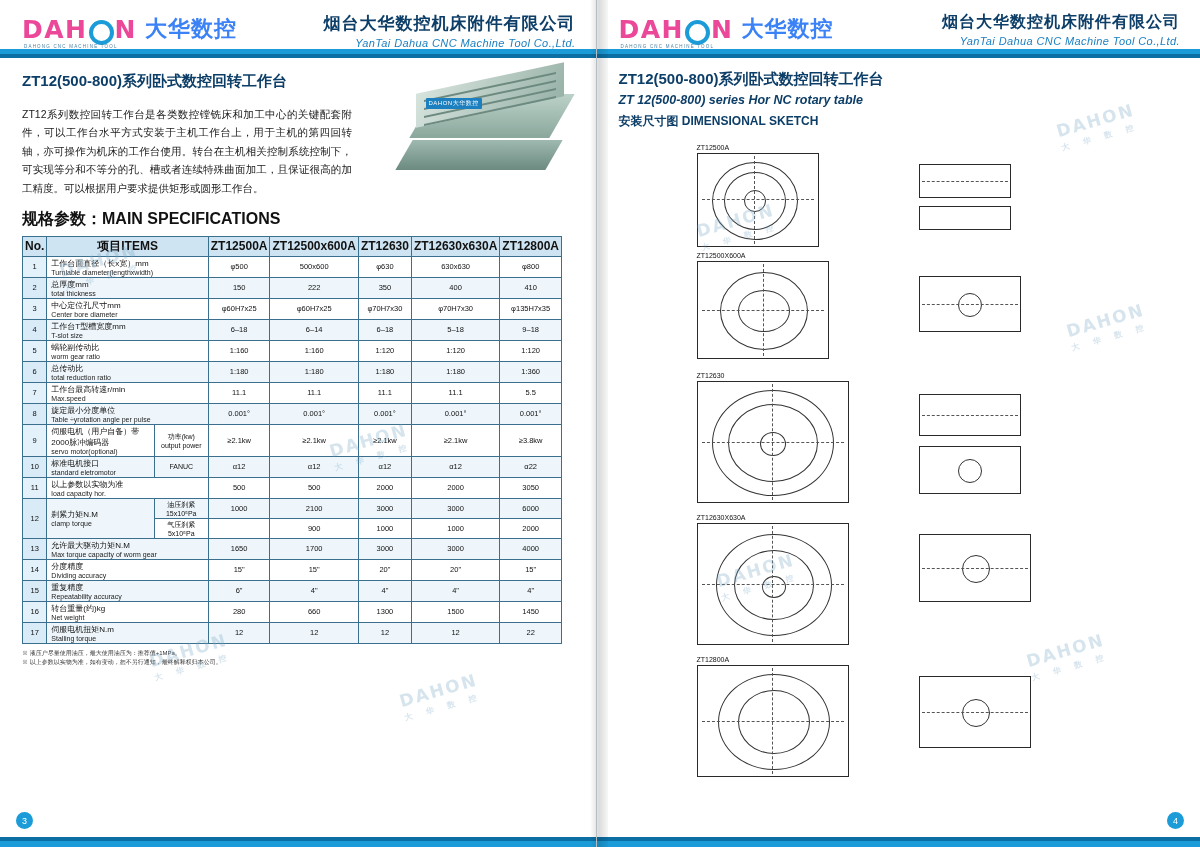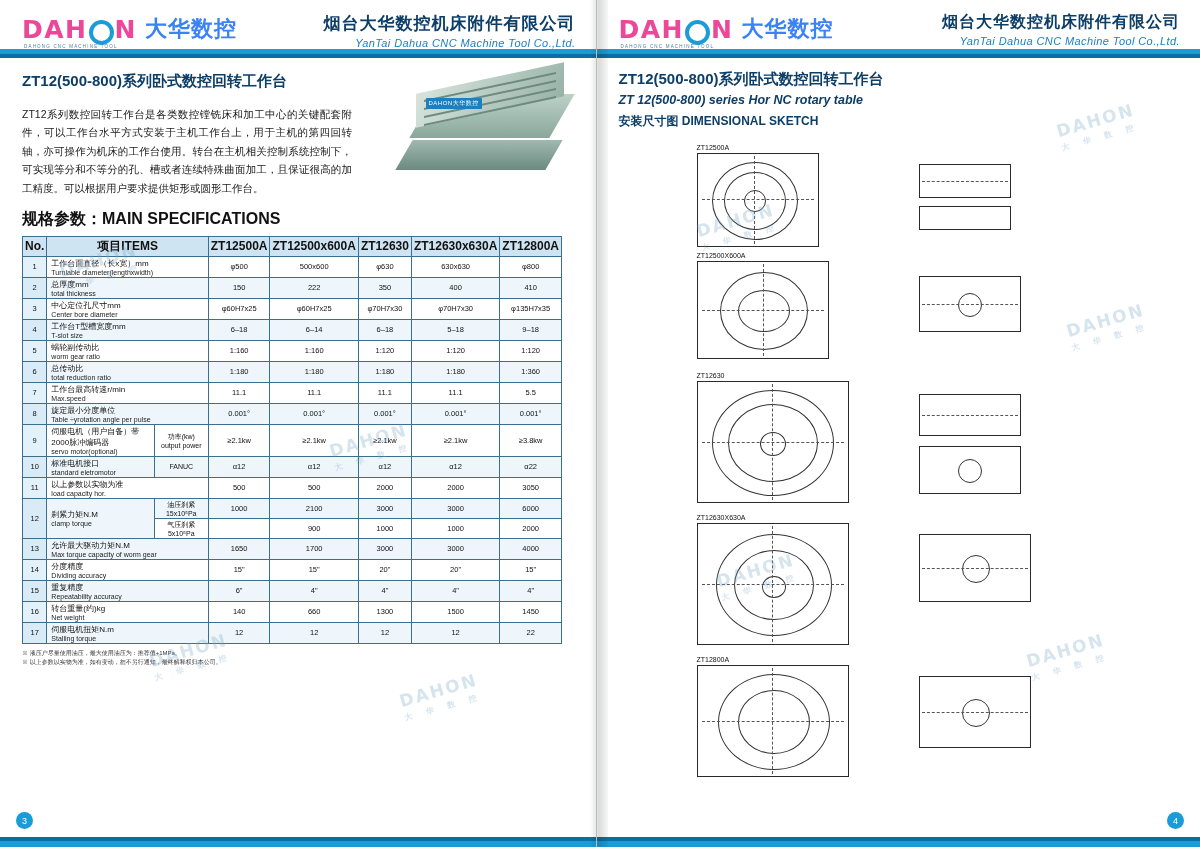--- a/index.html
+++ b/index.html
@@ -372,21 +372,21 @@
               <td>4"</td>
               <td>4"</td>
               <td>4"</td>
             </tr>
             <tr>
               <td class="no">16</td>
               <td class="item" colspan="2">
                 <span class="it-cn">转台重量(约)kg</span>
                 <span class="it-en">Net weight</span>
               </td>
-              <td>140</td>
+              <td>280</td>
               <td>660</td>
               <td>1300</td>
               <td>1500</td>
               <td>1450</td>
             </tr>
             <tr>
               <td class="no">17</td>
               <td class="item" colspan="2">
                 <span class="it-cn">伺服电机扭矩N.m</span>
                 <span class="it-en">Stalling torque</span>

